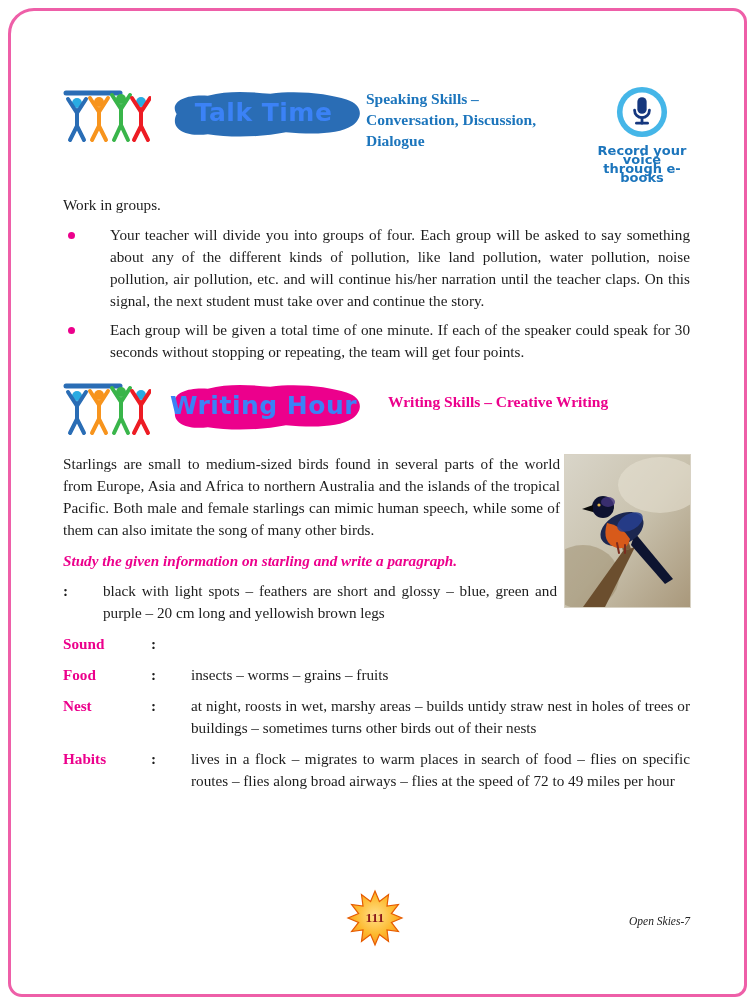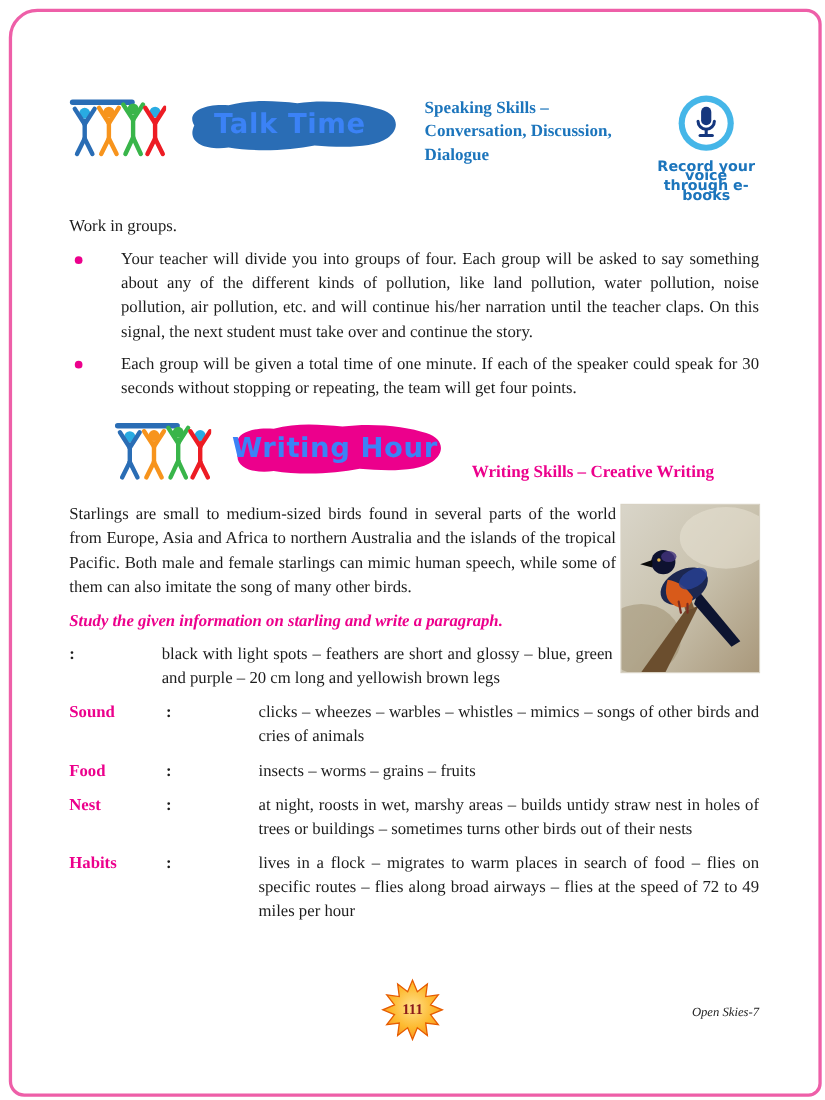--- a/index.html
+++ b/index.html
@@ -27,53 +27,53 @@
   .section-header{display:flex;align-items:flex-start;}
   .people-icon{flex:none;}
   .blob{position:relative;width:205px;height:48px;margin-left:10px;margin-top:4px;flex:none;}
   .blob svg{position:absolute;inset:0;width:100%;height:100%;}
   .blob .blob-label{
     position:absolute;inset:0;display:flex;align-items:center;justify-content:center;
     font-family:"DejaVu Sans",sans-serif;font-weight:bold;
     font-size:25px;color:#3b82f6;letter-spacing:.5px;padding-bottom:2px;
   }
   .subtitle-blue{
-    width:175px;margin-left:20px;margin-top:2px;
+    width:175px;margin-top:2px;
     color:var(--heading-blue);font-weight:bold;font-size:15.5px;line-height:21px;
   }
   .record-badge{margin-left:auto;width:96px;text-align:center;cursor:pointer;}
   .record-caption{
     margin-top:2px;color:var(--heading-blue);font-family:"DejaVu Sans",sans-serif;
     font-weight:bold;font-size:13px;line-height:9px;
   }
 
   .intro{margin:12px 0 8px 0;}
 
   .bullets{list-style:none;}
   .bullets li{position:relative;padding-left:47px;text-align:justify;margin-bottom:7px;}
   .bullets .dot{
     position:absolute;left:5px;top:8px;width:7px;height:7px;border-radius:50%;
     background:var(--accent-magenta);
   }
 
-  .writing-header{margin-top:16px;justify-content:center;}
+  .writing-header{margin-top:16px;}
   .subtitle-magenta{
-    margin-left:22px;margin-top:39px;color:var(--accent-magenta);
+    margin-left:22px;margin-top:12px;color:var(--accent-magenta);
     font-weight:bold;font-size:15.5px;white-space:nowrap;
   }
 
   .starling{position:relative;margin-top:16px;}
   .bird-photo{position:absolute;top:2px;right:0;width:125px;height:152px;box-shadow:0 0 0 1px #d8d2c4;}
   .starling-intro{width:497px;text-align:justify;}
   .instruction{color:var(--accent-magenta);font-weight:bold;margin:9px 0 8px 0;font-style:italic;}
 
   .def-row{display:flex;margin-bottom:9px;}
   .def-row .term{flex:none;width:88px;font-weight:bold;color:var(--accent-magenta);}
   .def-row .colon{flex:none;width:40px;font-weight:bold;color:#1c1c1c;}
-  .def-row .desc{flex:1;text-align:justify;margin-left:44px;}
+  .def-row .desc{flex:1;text-align:justify;}
   .def-row.row-body .desc{margin-right:133px;}
 
   .footer{position:absolute;left:0;top:880px;width:750px;height:80px;padding-left:42px;}
   .star-wrap{position:absolute;left:50%;top:8px;transform:translateX(-50%);width:60px;height:60px;}
   .star-wrap svg{position:absolute;inset:0;}
   .star-number{
     position:absolute;inset:0;display:flex;align-items:center;justify-content:center;
     font-weight:bold;font-size:13.5px;color:#8b1a1a;
   }
   .book-title{position:absolute;right:60px;top:30px;font-size:11.5px;color:#222;font-style:italic;}
@@ -242,21 +242,20 @@
 
         <p class="instruction">Study the given information on starling and write a paragraph.</p>
 
         <div class="def-row row-body">
           <span class="colon">:</span>
           <span class="desc">black with light spots – feathers are short and glossy – blue, green and purple – 20 cm long and yellowish brown legs</span>
         </div>
         <div class="def-row">
           <span class="term">Sound</span>
           <span class="colon">:</span>
-          <span class="desc">clicks – wheezes – warbles – whistles – mimics – songs of other birds and cries of animals</span>
         </div>
         <div class="def-row">
           <span class="term">Food</span>
           <span class="colon">:</span>
           <span class="desc">insects – worms – grains – fruits</span>
         </div>
         <div class="def-row">
           <span class="term">Nest</span>
           <span class="colon">:</span>
           <span class="desc">at night, roosts in wet, marshy areas – builds untidy straw nest in holes of trees or buildings – sometimes turns other birds out of their nests</span>

